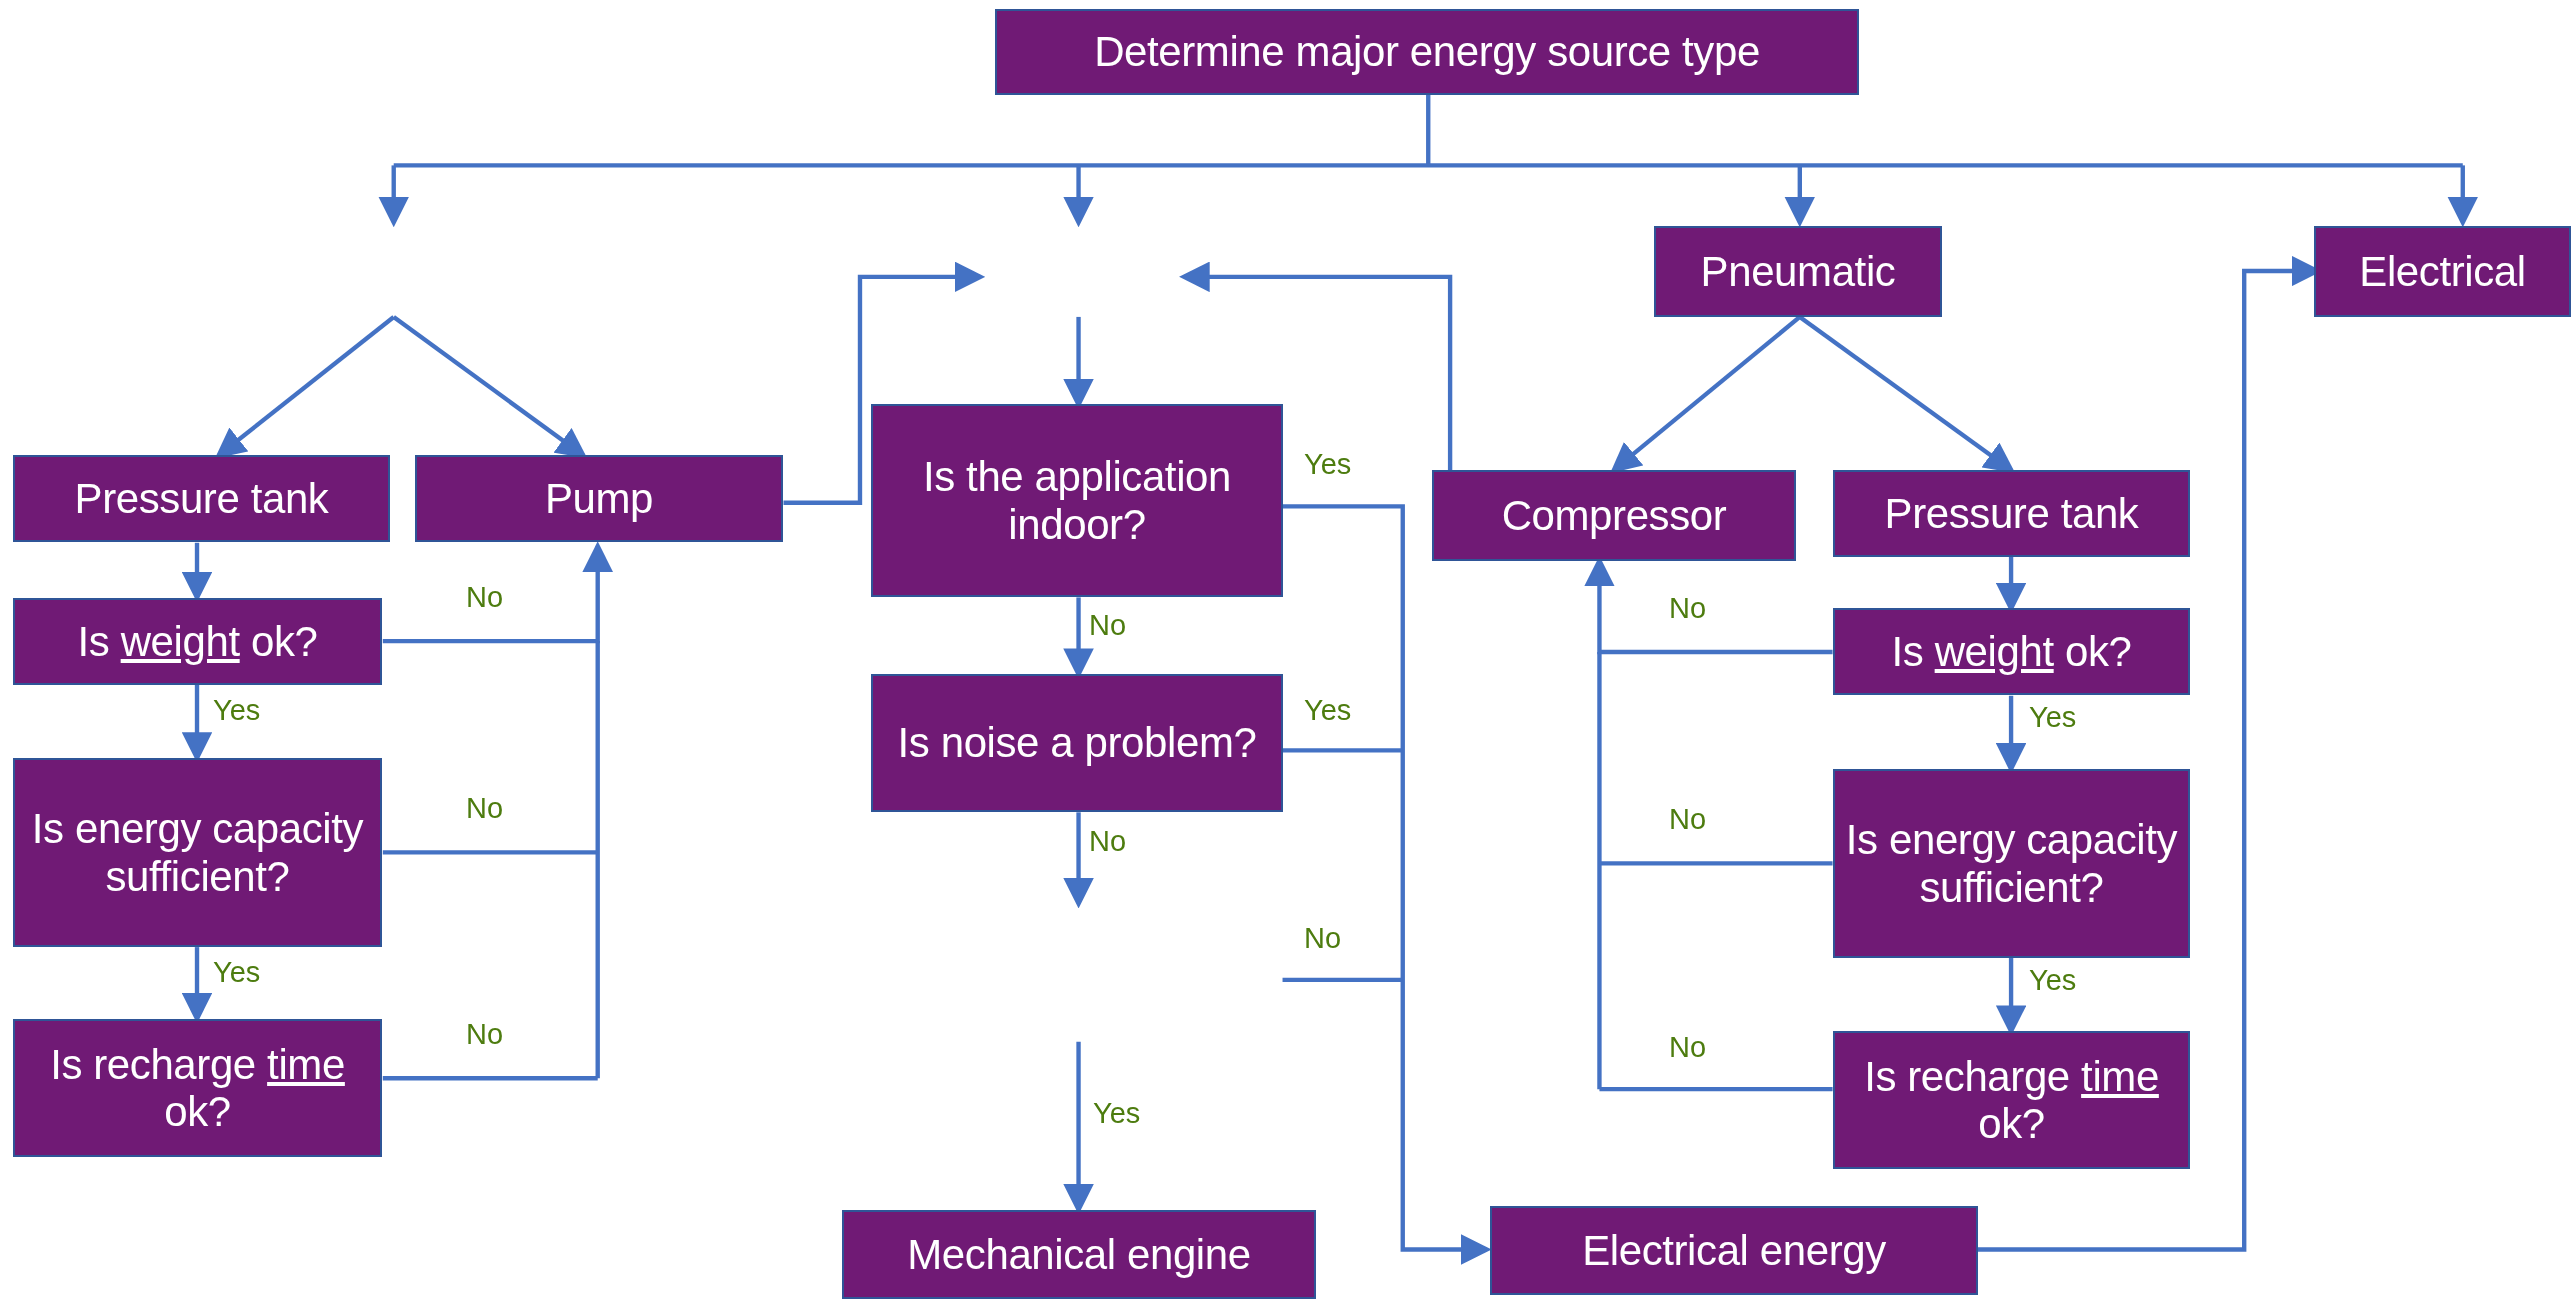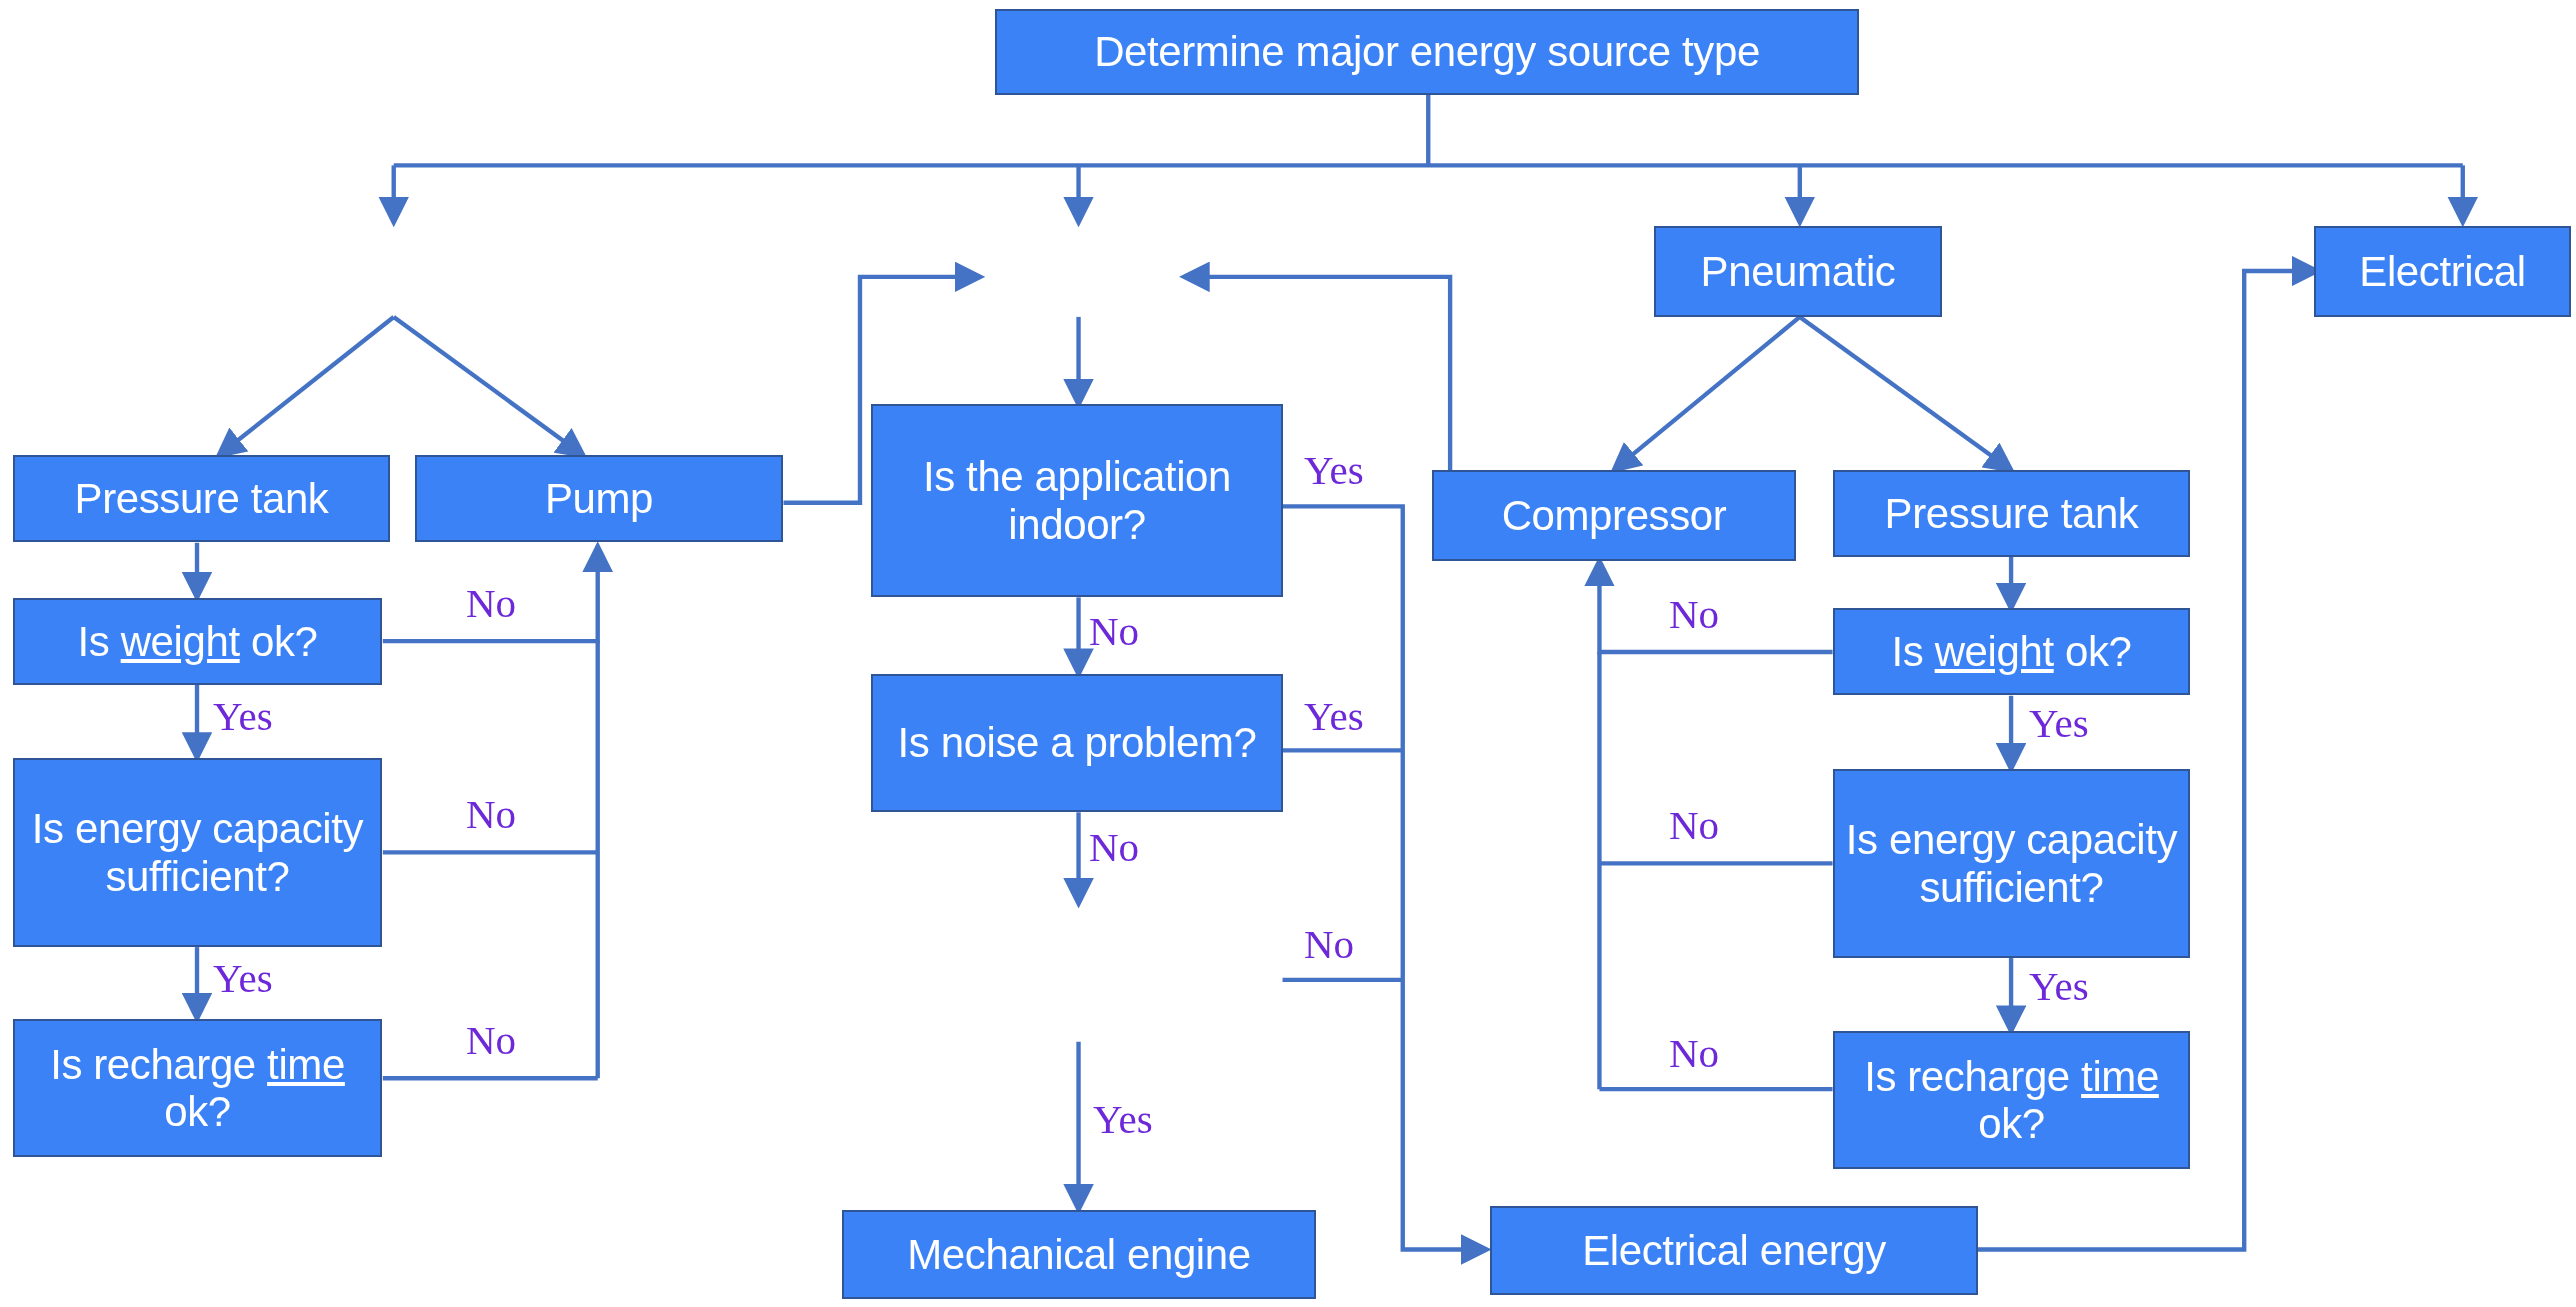--- a/index.html
+++ b/index.html
@@ -1,26 +1,26 @@
 <!DOCTYPE html>
 <html style="font-size:11.7px"><head>
 <meta charset="utf-8">
 <style>
   html,body{margin:0;padding:0;background:#ffffff;}
   body{font-family:"Liberation Sans",sans-serif;}
   #stage{position:relative;width:2576px;height:1307px;background:#fff;overflow:hidden;}
   #wires{position:absolute;left:0;top:0;width:2576px;height:1307px;}
-  .node{position:absolute;background:#3b82f6;border:2.2px solid #2F5597;box-sizing:border-box;
+  .node{position:absolute;background:#701a75;border:2.2px solid #2F5597;box-sizing:border-box;
         color:#ffffff;display:flex;align-items:center;justify-content:center;text-align:center;
         font-family:"Liberation Sans",sans-serif;font-size:42px;line-height:1.12;letter-spacing:-0.4px;
         padding:2.9px 7.3px;}
   .node .txt{width:100%;}
   .node u{text-decoration:underline;text-underline-offset:2.9px;}
-  .edge-label{position:absolute;color:#6d28d9;font-family:Liberation Serif, serif;
-        font-size:41px;line-height:1;white-space:nowrap;background:transparent;}
+  .edge-label{position:absolute;color:#4d7c0f;font-family:Liberation Sans, sans-serif;
+        font-size:29px;line-height:1;white-space:nowrap;background:transparent;}
 </style>
 </head>
 <body>
 
 <div id="stage">
 
   <svg id="wires" viewBox="0 0 3535 1794" xmlns="http://www.w3.org/2000/svg">
     <defs>
       <marker id="ah" viewBox="0 0 12 12" refX="10" refY="6" markerWidth="7" markerHeight="7" orient="auto-start-reverse">
         <path d="M0,0 L12,6 L0,12 z" fill="#4472C4"></path>

